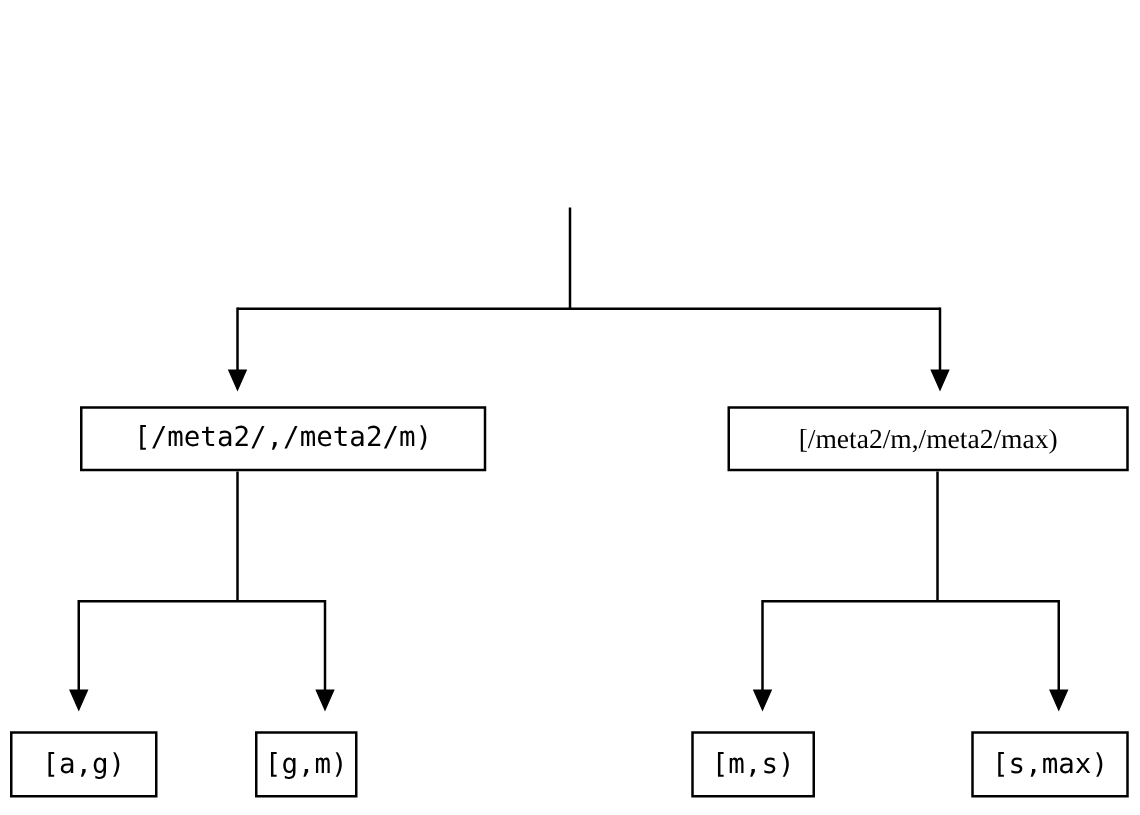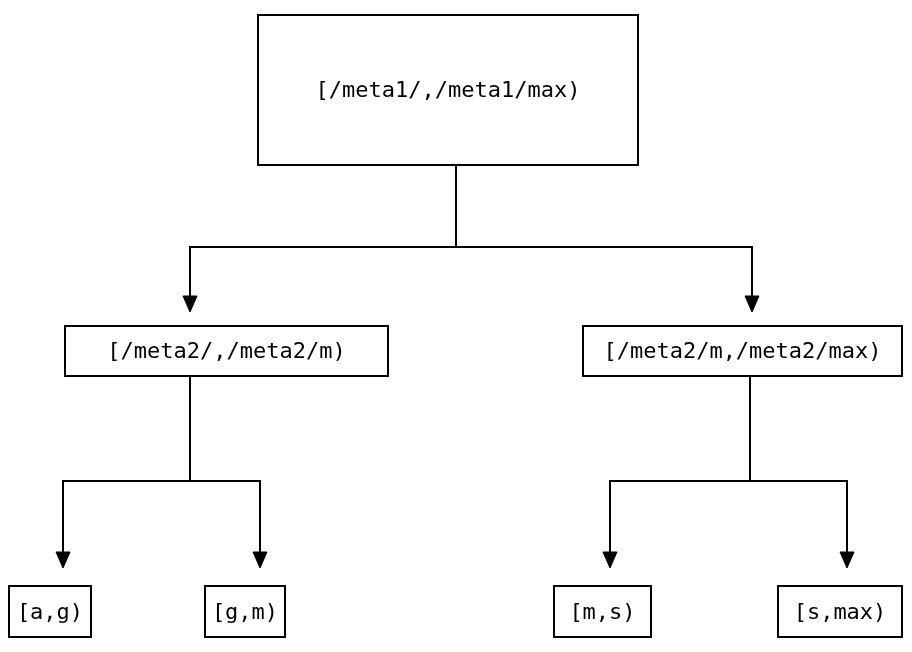--- a/index.html
+++ b/index.html
@@ -40,22 +40,22 @@
     color: #000000;
     display: flex;
     align-items: center;
     justify-content: center;
     font-size: 22px;
     line-height: 1;
     white-space: nowrap;
   }
   .node-root   { left: 257px; top: 14px;  width: 382px; height: 152px; }
   .node-l      { left: 22px;  top: 325px; width: 325px; height: 52px; margin-left: 42px; }
-  .node-r      { left: 582px; top: 325px; width: 321px; height: 52px; }
-  .node-ll     { left: 8px;   top: 585px; width: 84px;  height: 53px; }
+  .node-r      { left: 582px; top: 325px; width: 321px; height: 52px; font-family: Liberation Serif, serif; }
+  .node-ll     { left: 8px;   top: 585px; width: 118px;  height: 53px; }
   .node-lr     { left: 204px; top: 585px; width: 82px;  height: 53px; }
   .node-rl     { left: 553px; top: 585px; width: 99px;  height: 53px; }
   .node-rr     { left: 777px; top: 585px; width: 126px; height: 53px; }
 </style>
 </head>
 <body>
 
 <div class="canvas">
 
   <svg class="connectors" viewBox="0 0 912 652" xmlns="http://www.w3.org/2000/svg">
@@ -75,21 +75,20 @@
     <polygon points="253,552 267,552 260,568"></polygon>
 
     <path d="M750,377 V481"></path>
     <path d="M610,481 H847"></path>
     <path d="M610,480 V552"></path>
     <polygon points="603,552 617,552 610,568"></polygon>
     <path d="M847,480 V552"></path>
     <polygon points="840,552 854,552 847,568"></polygon>
   </svg>
 
-  <div class="node node-root">[/meta1/,/meta1/max)</div>
 
   <div class="node node-l">[/meta2/,/meta2/m)</div>
 
   <div class="node node-r">[/meta2/m,/meta2/max)</div>
 
   <div class="node node-ll">[a,g)</div>
 
   <div class="node node-lr">[g,m)</div>
 
   <div class="node node-rr">[s,max)</div>

